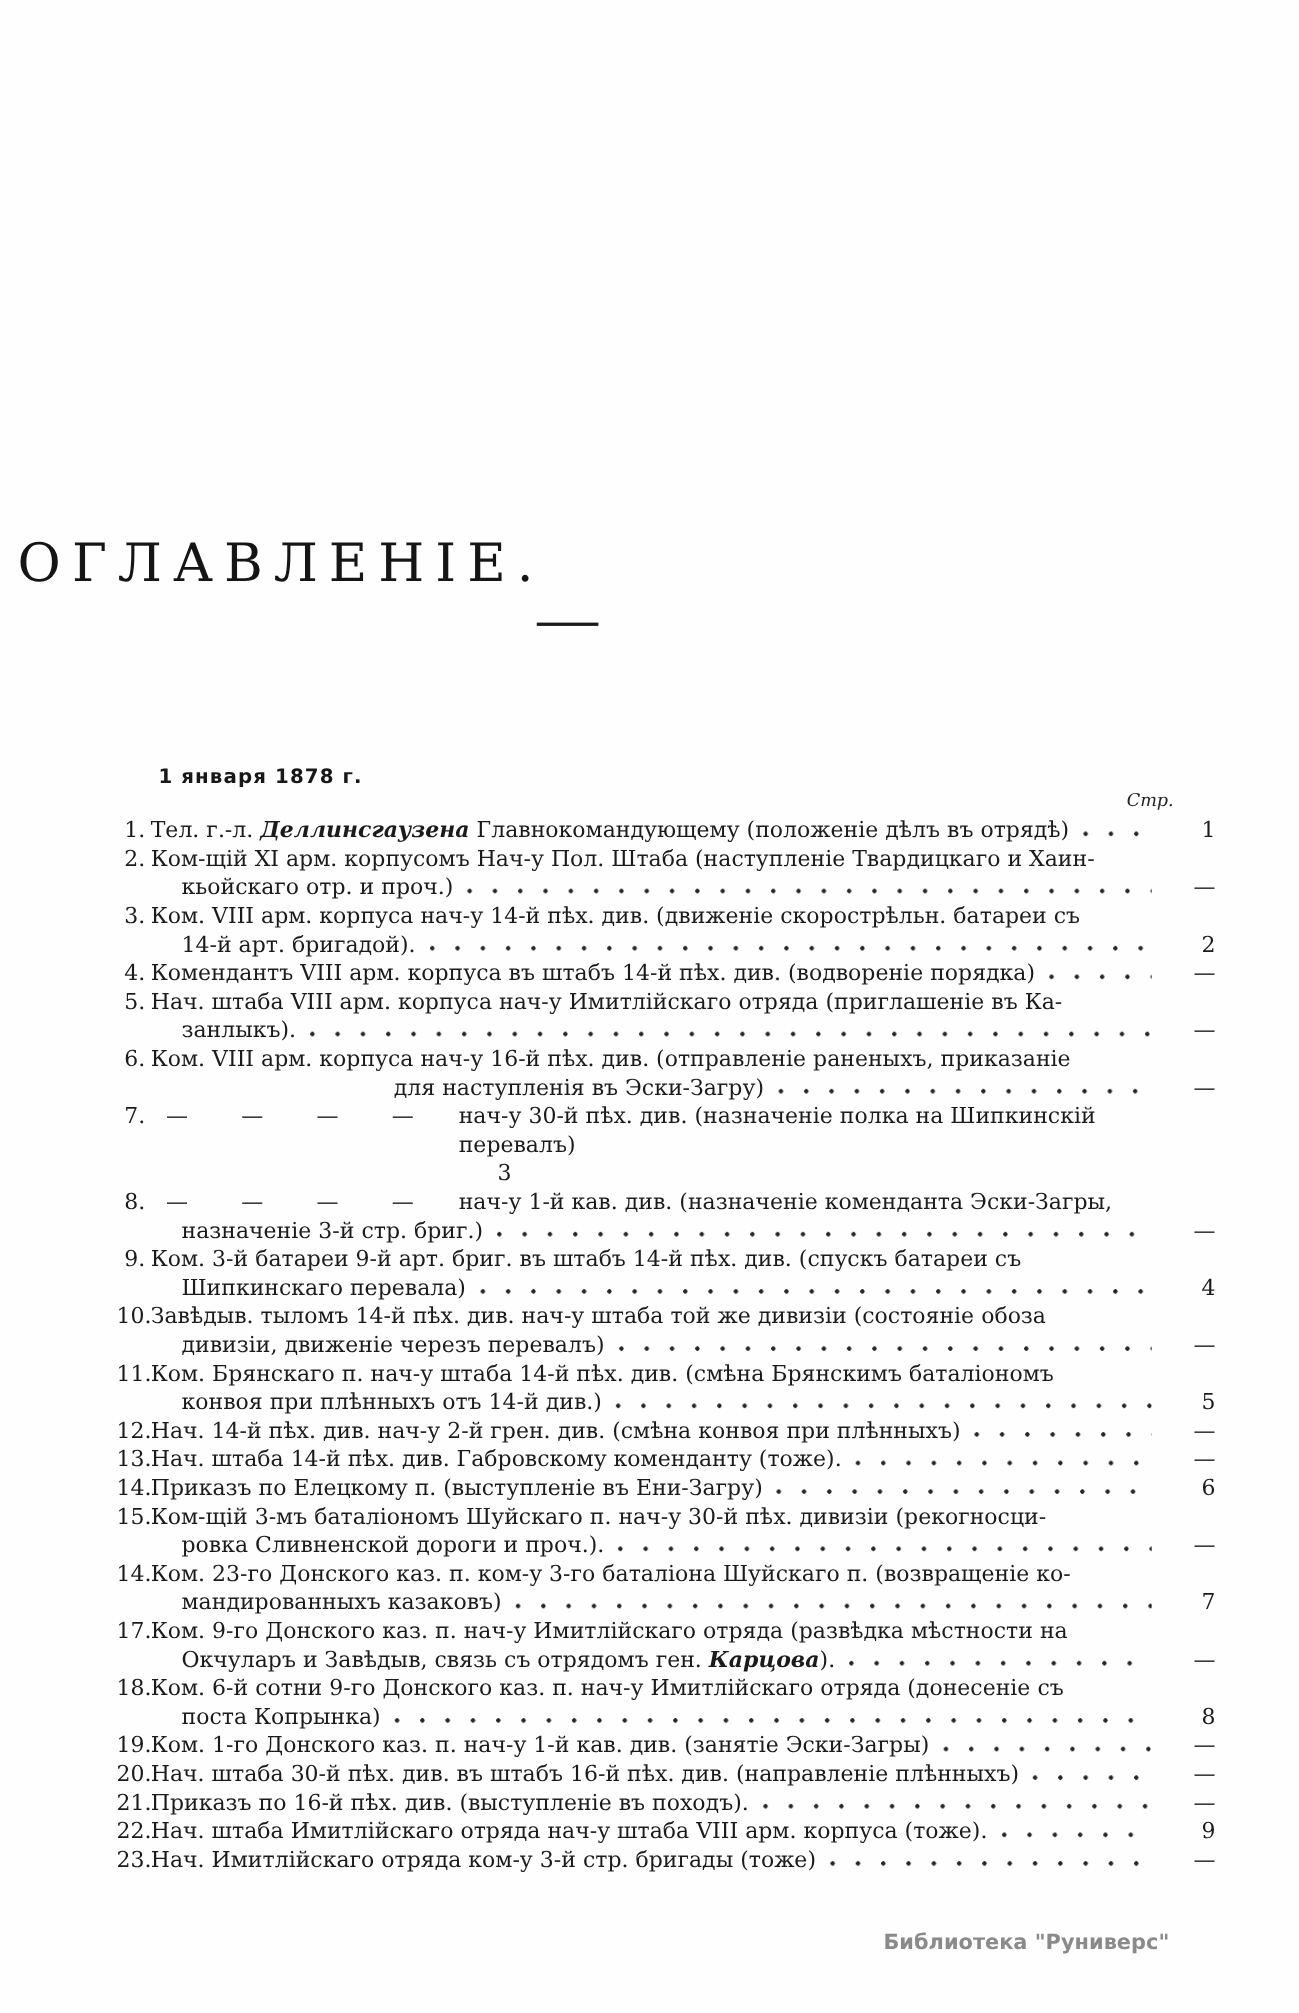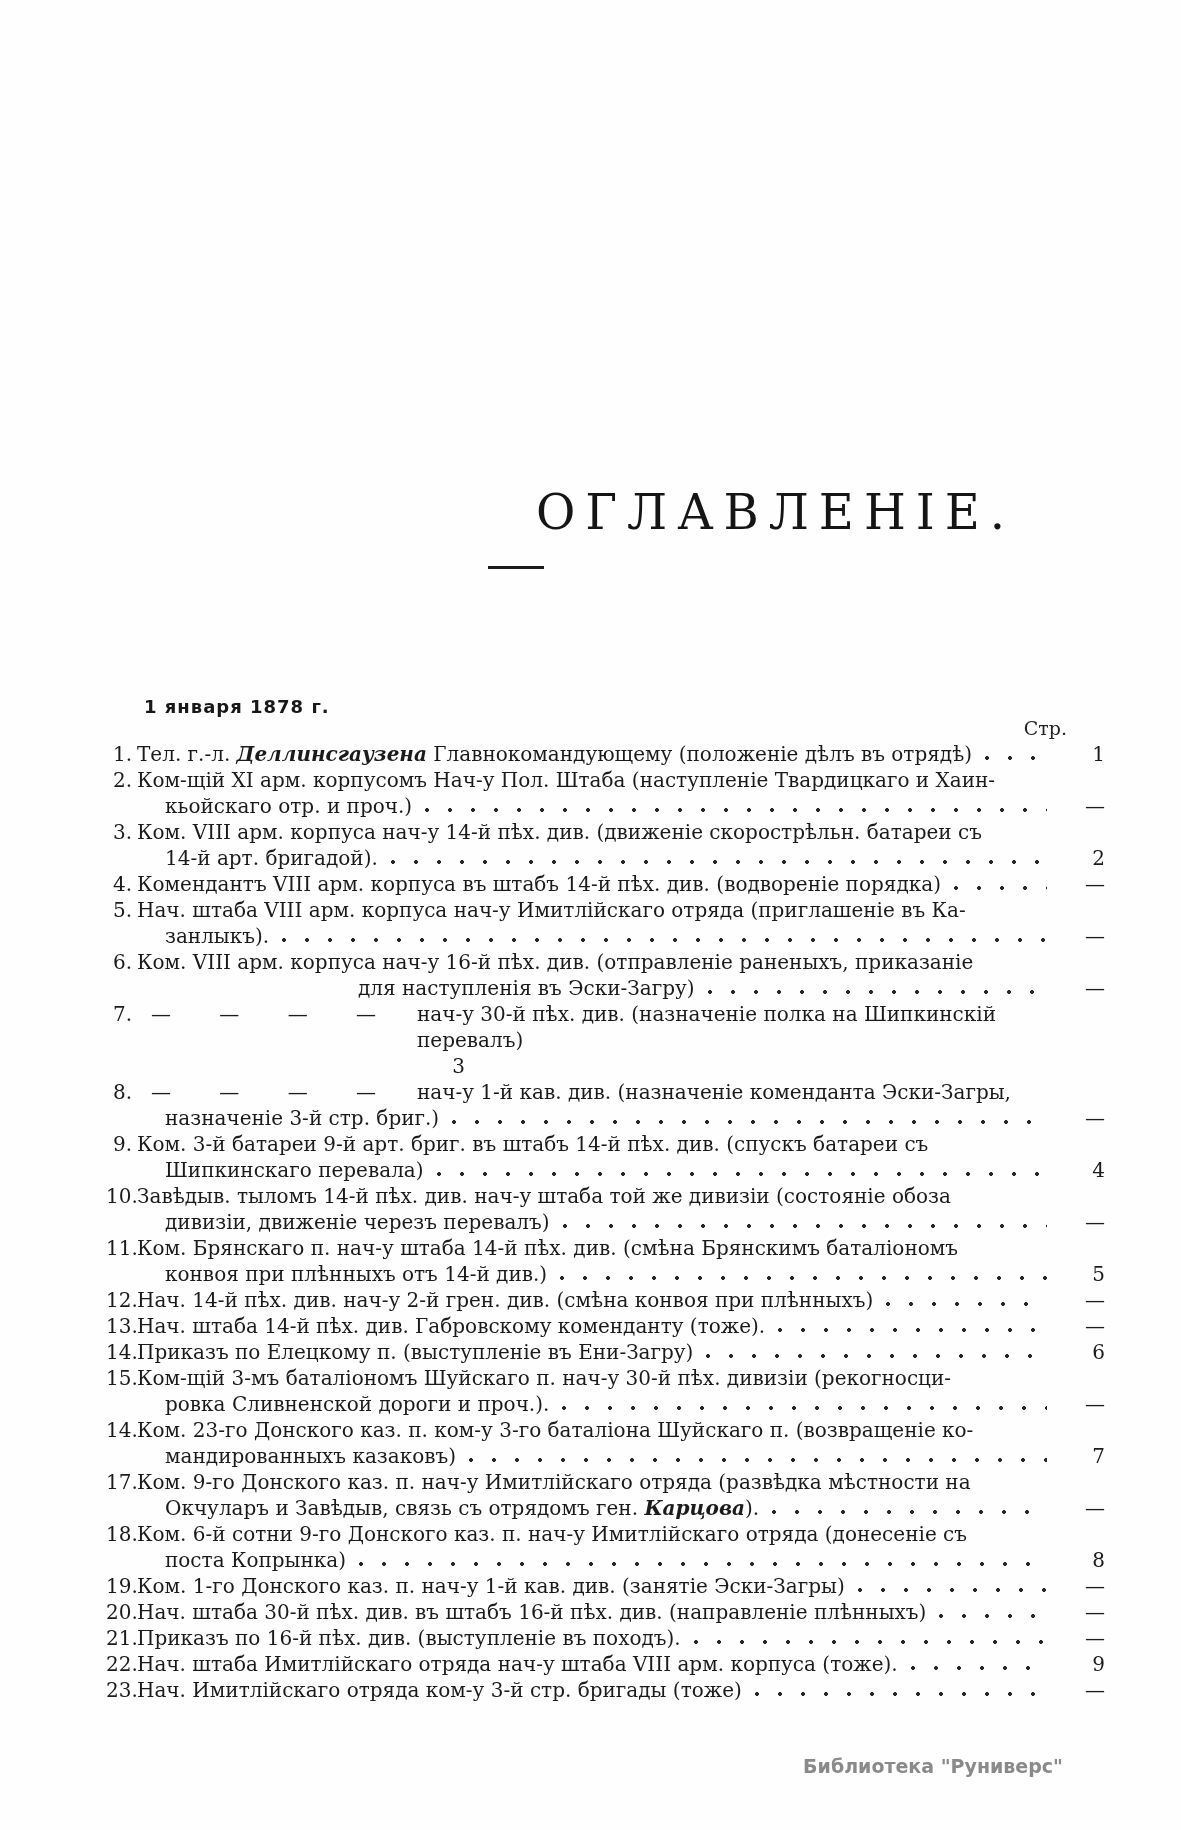--- a/index.html
+++ b/index.html
@@ -6,41 +6,41 @@
   .page{
     position:relative;
     width:1181px;height:1830px;
     background:#fefefe;
     margin:0 auto;
     overflow:hidden;
     color:#1b1b1b;
     font-family:"DejaVu Serif", serif;
   }
   .content{margin-left:106px;width:999px;}
-  .title-wrap{transform:translateX(-90px);text-align:right;}
+  .title-wrap{transform:translateX(-90px);text-align:left;}
   h1.doc-title{
     margin:0;padding-top:486px;
     font-size:48px;line-height:52px;font-weight:normal;
     letter-spacing:10px;
     color:#151515;
   }
   .title-rule{
     width:56px;height:3px;background:#1c1c1c;
     margin:28px auto 0 auto;
   }
   .list-header{position:relative;margin-top:122px;height:34px;}
   h2.section-date{
     margin:0 0 0 38px;
     font-family:"DejaVu Sans", sans-serif;
     font-weight:bold;font-size:18px;line-height:32px;
     color:#181818;letter-spacing:1px;
   }
   .str-label{
     position:absolute;right:38px;top:26px;
-    font-size:19px;line-height:22px;color:#222;
+    font-size:16px;line-height:22px;color:#222;font-style:italic;
   }
   .toc{margin-top:16px;}
   .line{display:flex;align-items:baseline;line-height:26px;font-size:20px;white-space:nowrap;}
   .num{flex:none;width:26px;margin-right:5px;text-align:right;}
   .ind1{padding-left:59px;align-items:flex-end;}
   .ind2{padding-left:252px;}
   .ind3{padding-left:311px;flex-direction:column;}
   .txt{flex:none;}
   .seg{display:inline;}
   .it{font-style:italic;font-weight:bold;}

